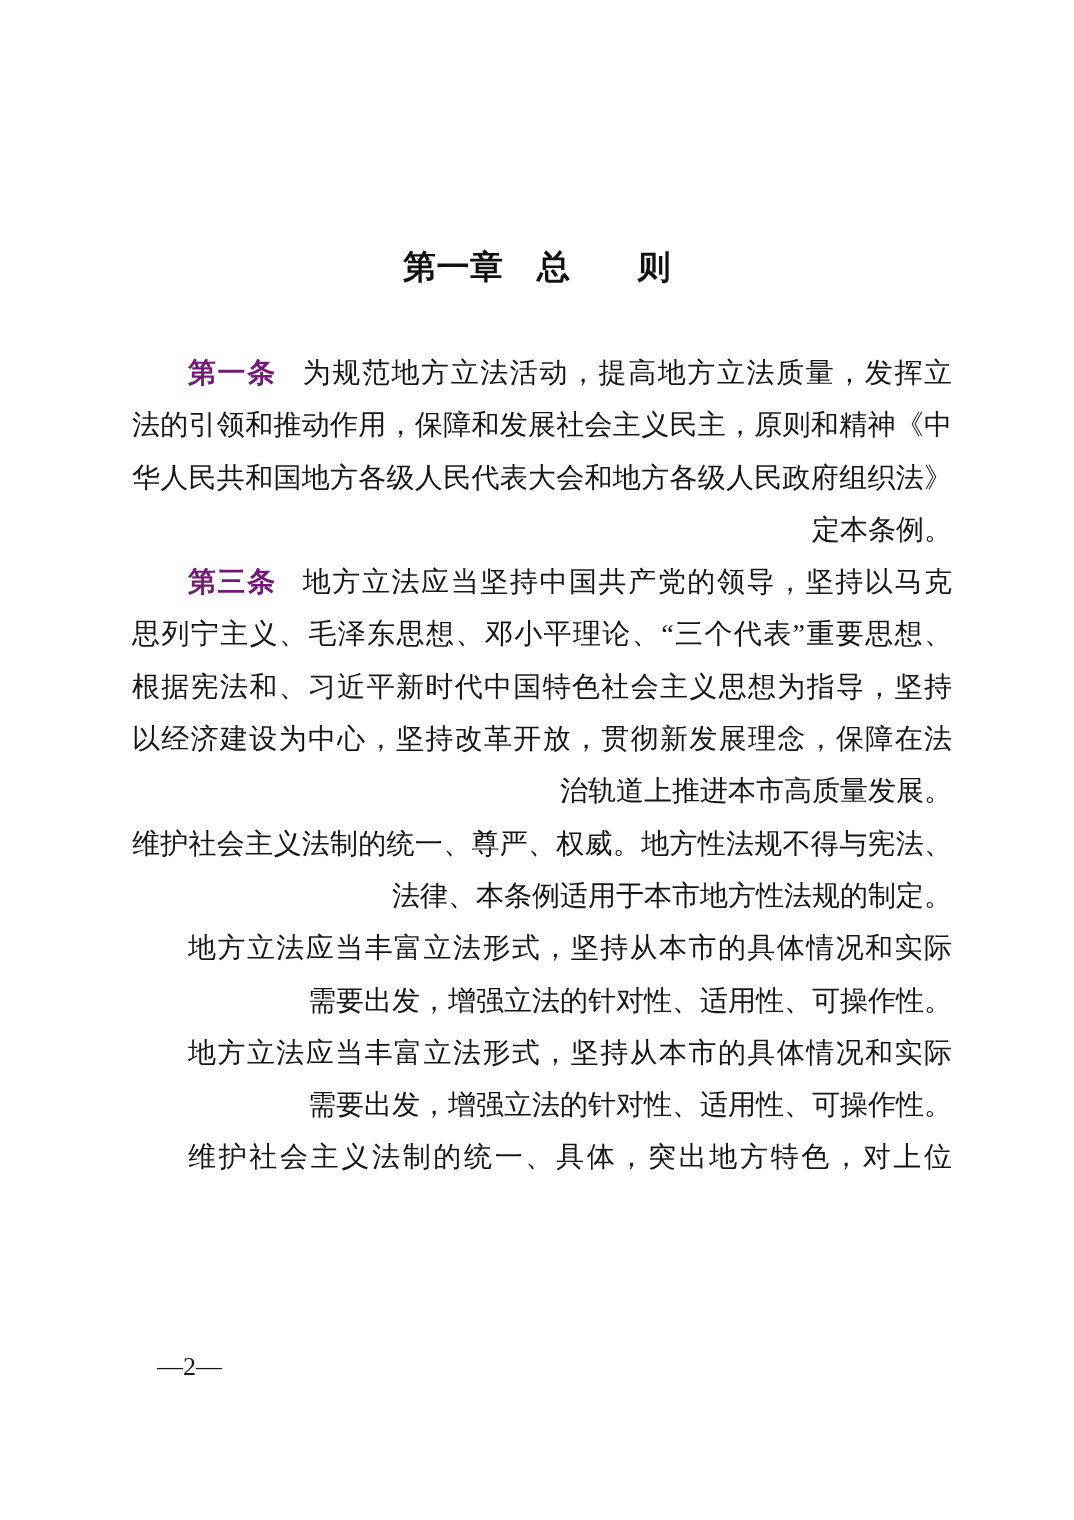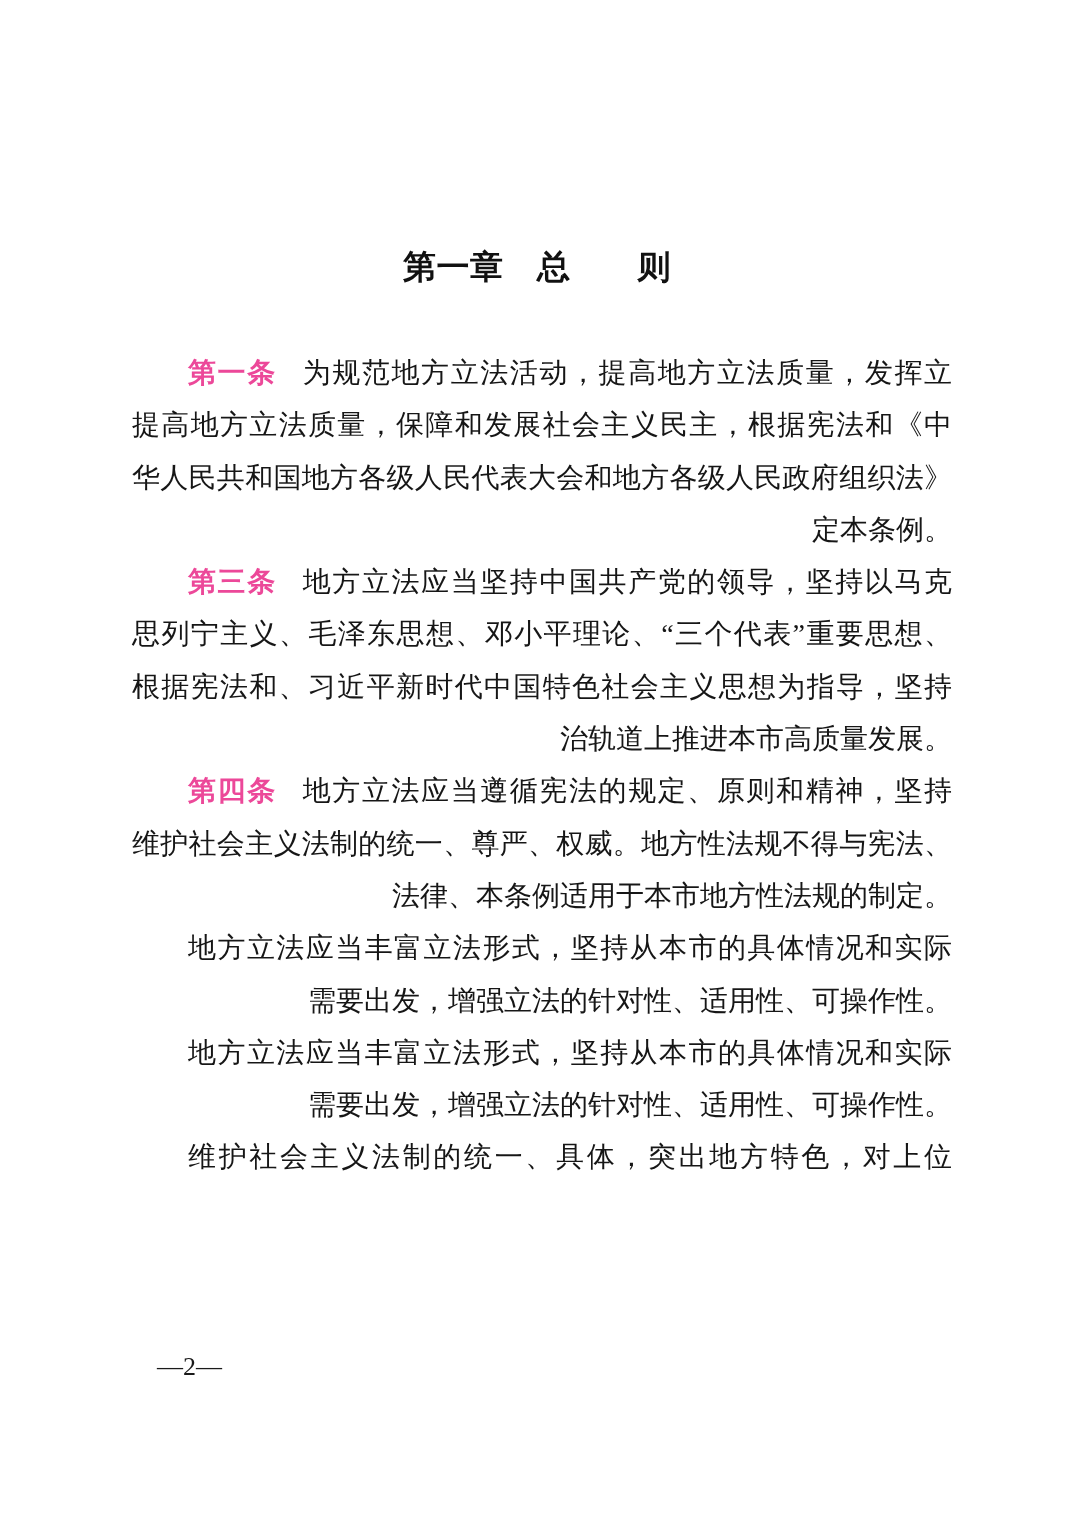--- a/index.html
+++ b/index.html
@@ -44,49 +44,49 @@
   .line.fill {
     text-align: justify;
     text-align-last: justify;
   }
   .line.indent {
     text-indent: 56px;
   }
   .article-label {
     font-family: "Liberation Sans", sans-serif;
     font-weight: bold;
-    color: #ec4899;
+    color: #701a75;
     margin-right: 26px;
   }
   .page-number {
     position: absolute;
     left: 157px;
     top: 1352px;
     font-size: 26px;
     line-height: 30px;
     font-family: "Liberation Serif", serif;
     color: #1a1a1a;
   }
 </style>
 </head>
 <body>
 
 <div class="page">
   <h1 class="chapter-title">第一章　总　　则</h1>
 
   <div class="body-text" id="body-text">
       <div class="line indent fill"><span class="article-label">第一条</span>为规范地方立法活动，提高地方立法质量，发挥立</div>
-      <div class="line fill">提高地方立法质量，保障和发展社会主义民主，根据宪法和《中</div>
+      <div class="line fill">法的引领和推动作用，保障和发展社会主义民主，原则和精神《中</div>
       <div class="line fill">华人民共和国地方各级人民代表大会和地方各级人民政府组织法》</div>
       <div class="line">定本条例。</div>
       <div class="line indent fill"><span class="article-label">第三条</span>地方立法应当坚持中国共产党的领导，坚持以马克</div>
       <div class="line fill">思列宁主义、毛泽东思想、邓小平理论、“三个代表”重要思想、</div>
       <div class="line fill">根据宪法和、习近平新时代中国特色社会主义思想为指导，坚持</div>
+      <div class="line fill">以经济建设为中心，坚持改革开放，贯彻新发展理念，保障在法</div>
       <div class="line">治轨道上推进本市高质量发展。</div>
-      <div class="line indent fill"><span class="article-label">第四条</span>地方立法应当遵循宪法的规定、原则和精神，坚持</div>
       <div class="line fill">维护社会主义法制的统一、尊严、权威。地方性法规不得与宪法、</div>
       <div class="line">法律、本条例适用于本市地方性法规的制定。</div>
       <div class="line indent fill">地方立法应当丰富立法形式，坚持从本市的具体情况和实际</div>
       <div class="line">需要出发，增强立法的针对性、适用性、可操作性。</div>
       <div class="line indent fill">地方立法应当丰富立法形式，坚持从本市的具体情况和实际</div>
       <div class="line">需要出发，增强立法的针对性、适用性、可操作性。</div>
       <div class="line indent fill">维护社会主义法制的统一、具体，突出地方特色，对上位</div>
     </div>
 
   <div class="page-number">—2—</div>

